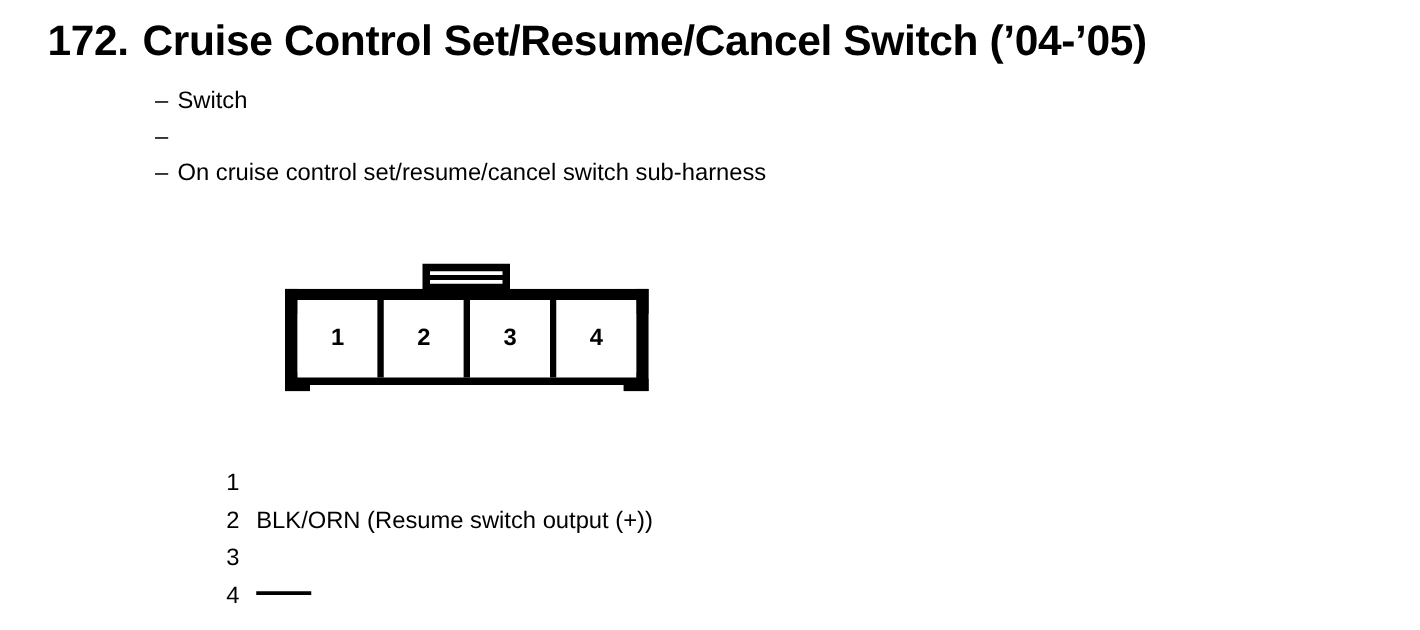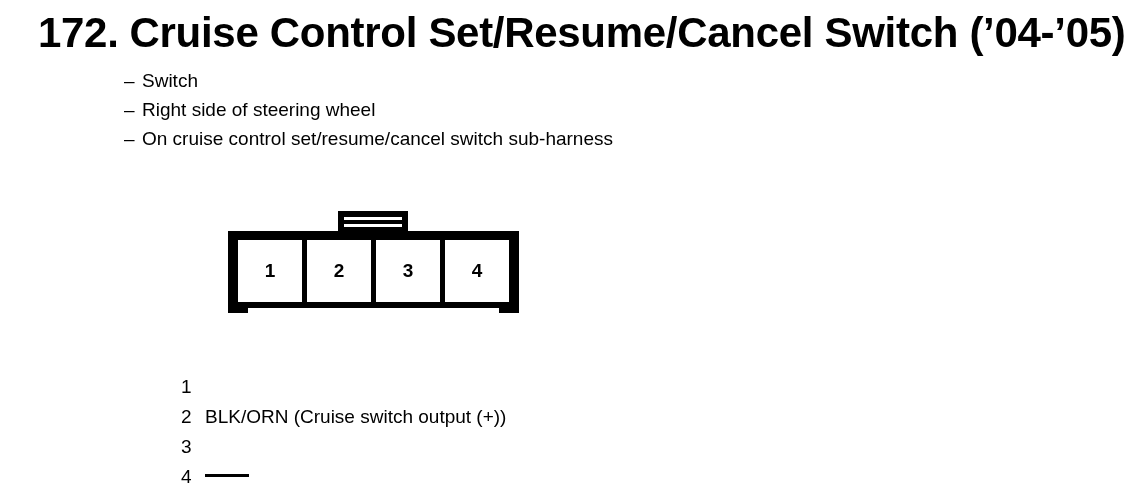--- a/index.html
+++ b/index.html
@@ -16,21 +16,21 @@
     font-family: "Liberation Sans", sans-serif;
     color: #000000;
     -webkit-font-smoothing: none;
   }
 
   
   .page-title {
     position: absolute;
     left: 38px;
     top: 14px;
-    font-size: 42px;
+    font-size: 34px;
     font-weight: bold;
     letter-spacing: -0.3px;
     white-space: nowrap;
     line-height: 38px;
   }
   .page-title .title-num {
     margin-right: 11px;
   }
 
   
@@ -156,21 +156,20 @@
   <span class="title-num">172.</span><span>Cruise Control Set/Resume/Cancel Switch (’04-’05)</span>
 </div>
 
 <ul class="spec-list">
   <li>
     <span class="spec-dash">–</span>
     <span>Switch</span>
   </li>
   <li>
     <span class="spec-dash">–</span>
-    <span>Right side of steering wheel</span>
   </li>
   <li>
     <span class="spec-dash">–</span>
     <span>On cruise control set/resume/cancel switch sub-harness</span>
   </li>
 </ul>
 
 <div class="connector">
 
   <div class="conn-tab">
@@ -204,21 +203,21 @@
     </div>
   </div>
 </div>
 
 <div class="pin-legend">
   <div class="pin-row">
     <span class="pin-num">1</span>
   </div>
   <div class="pin-row">
     <span class="pin-num">2</span>
-    <span>BLK/ORN (Cruise switch output (+))</span>
+    <span>BLK/ORN (Resume switch output (+))</span>
   </div>
   <div class="pin-row">
     <span class="pin-num">3</span>
   </div>
   <div class="pin-row">
     <span class="pin-num">4</span>
     <span class="pin-emdash"></span>
   </div>
 </div>
 

